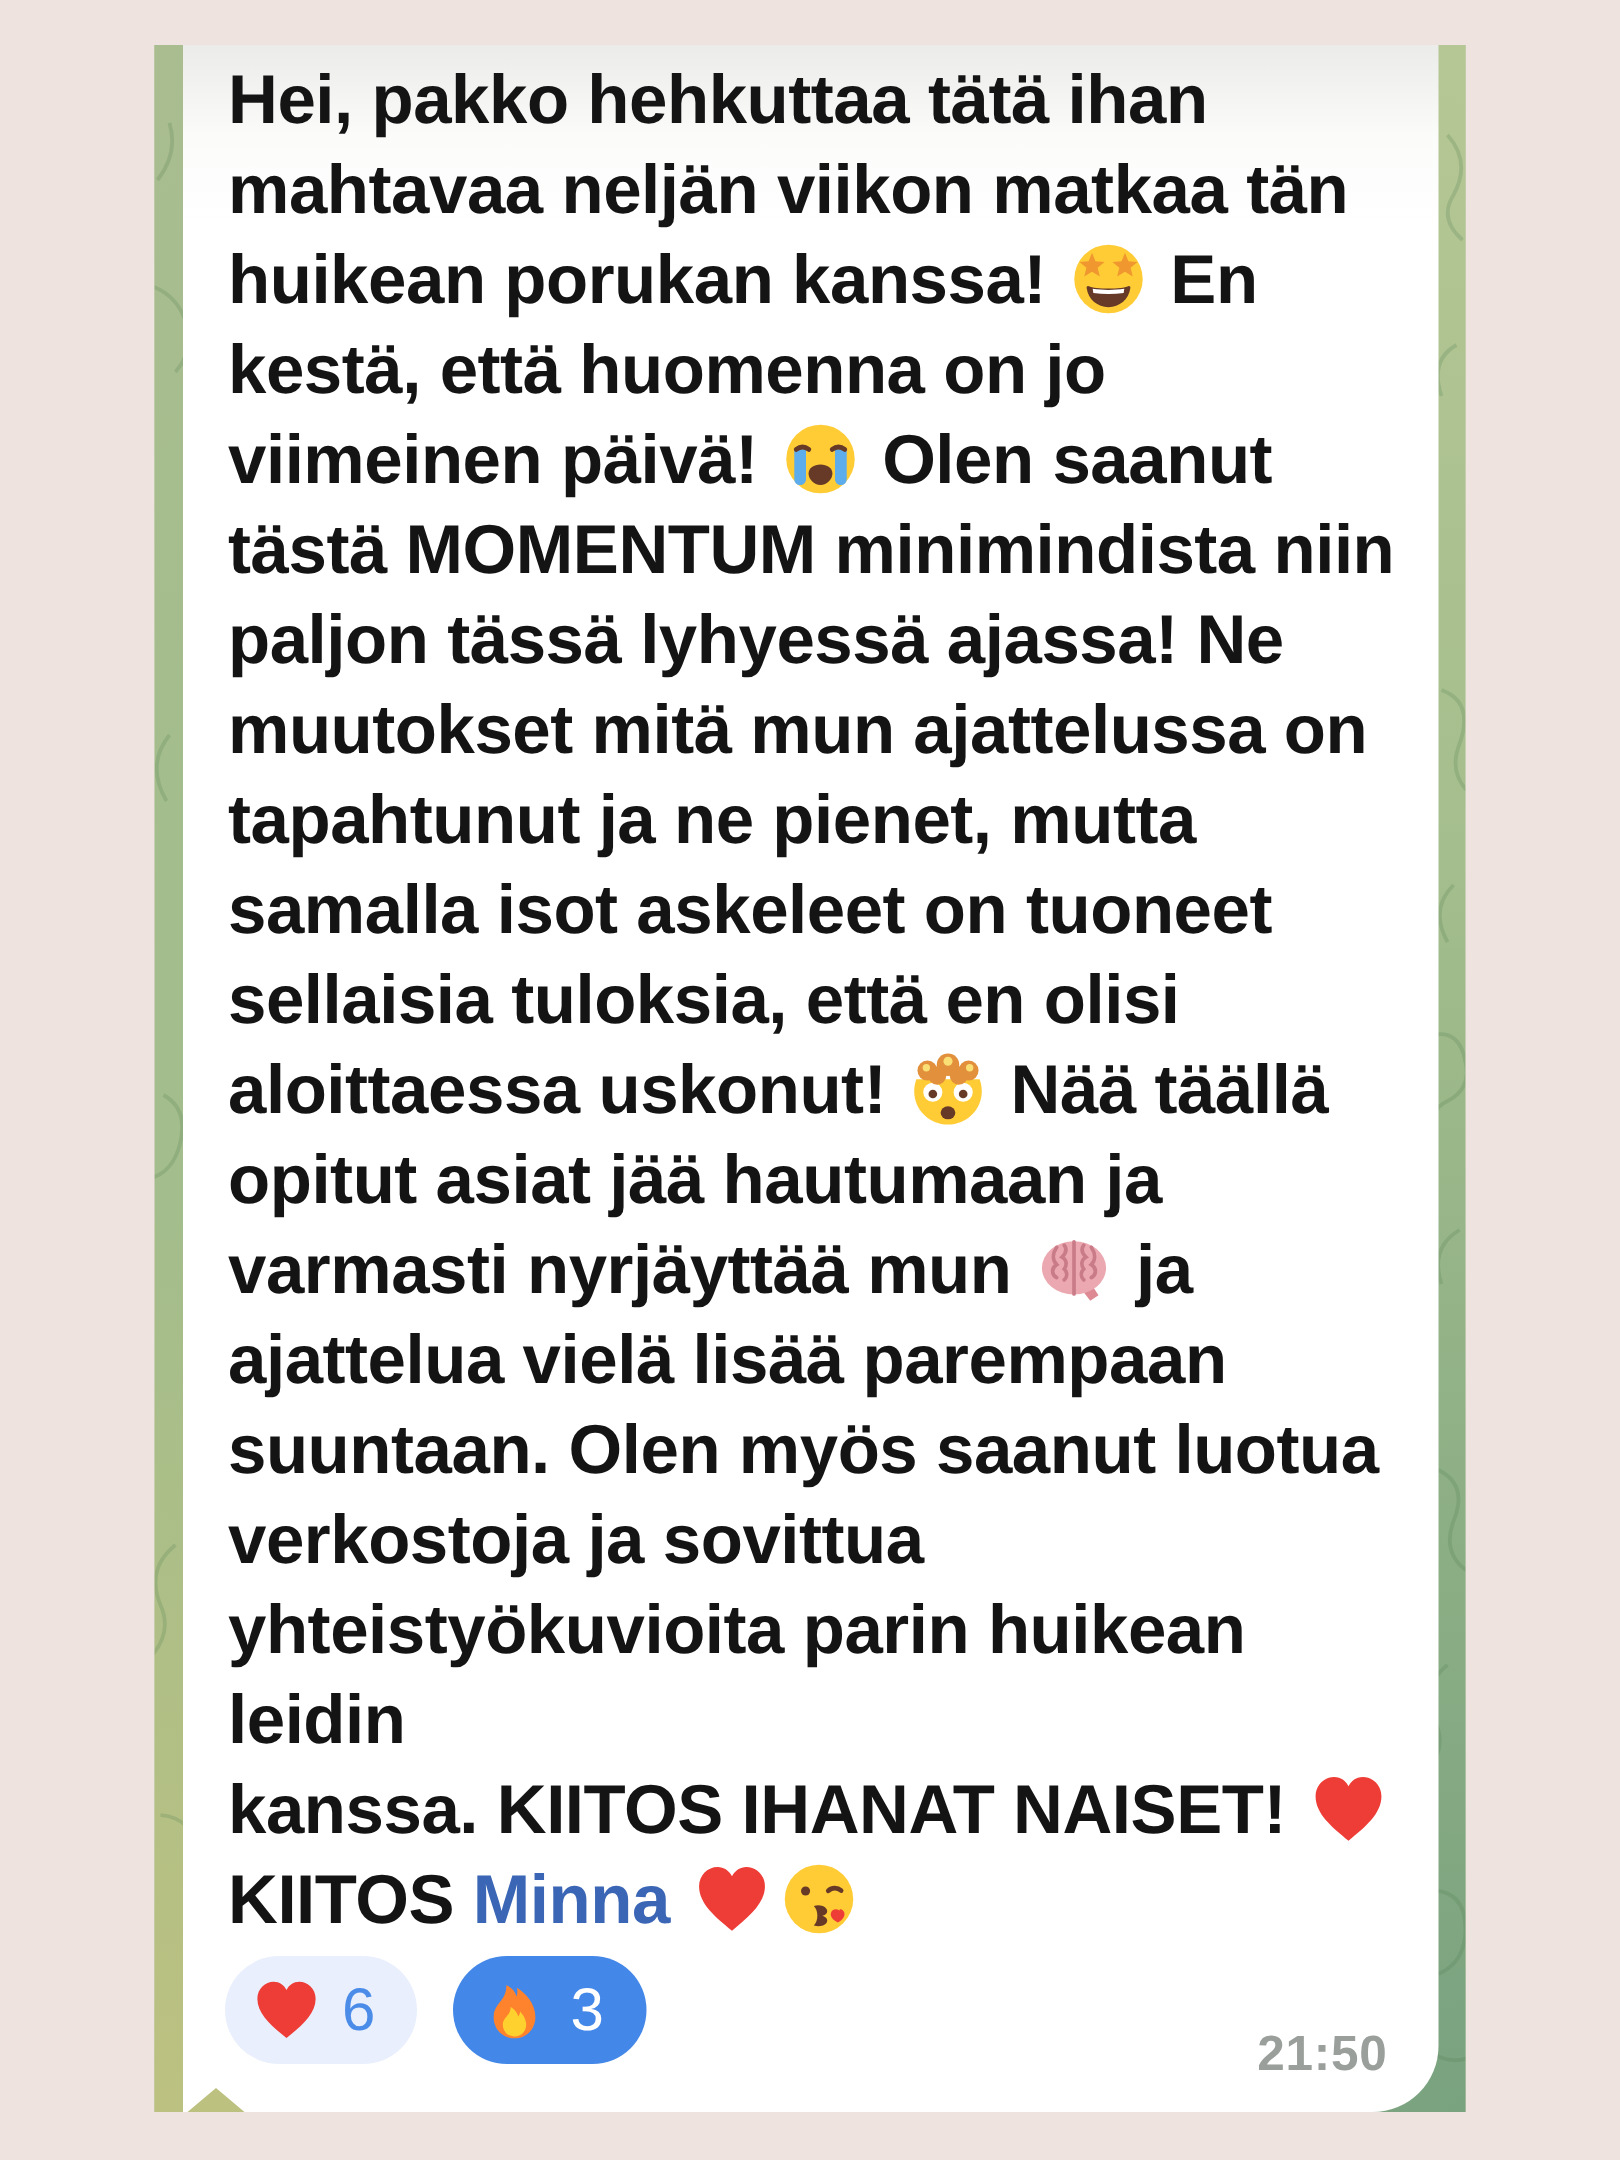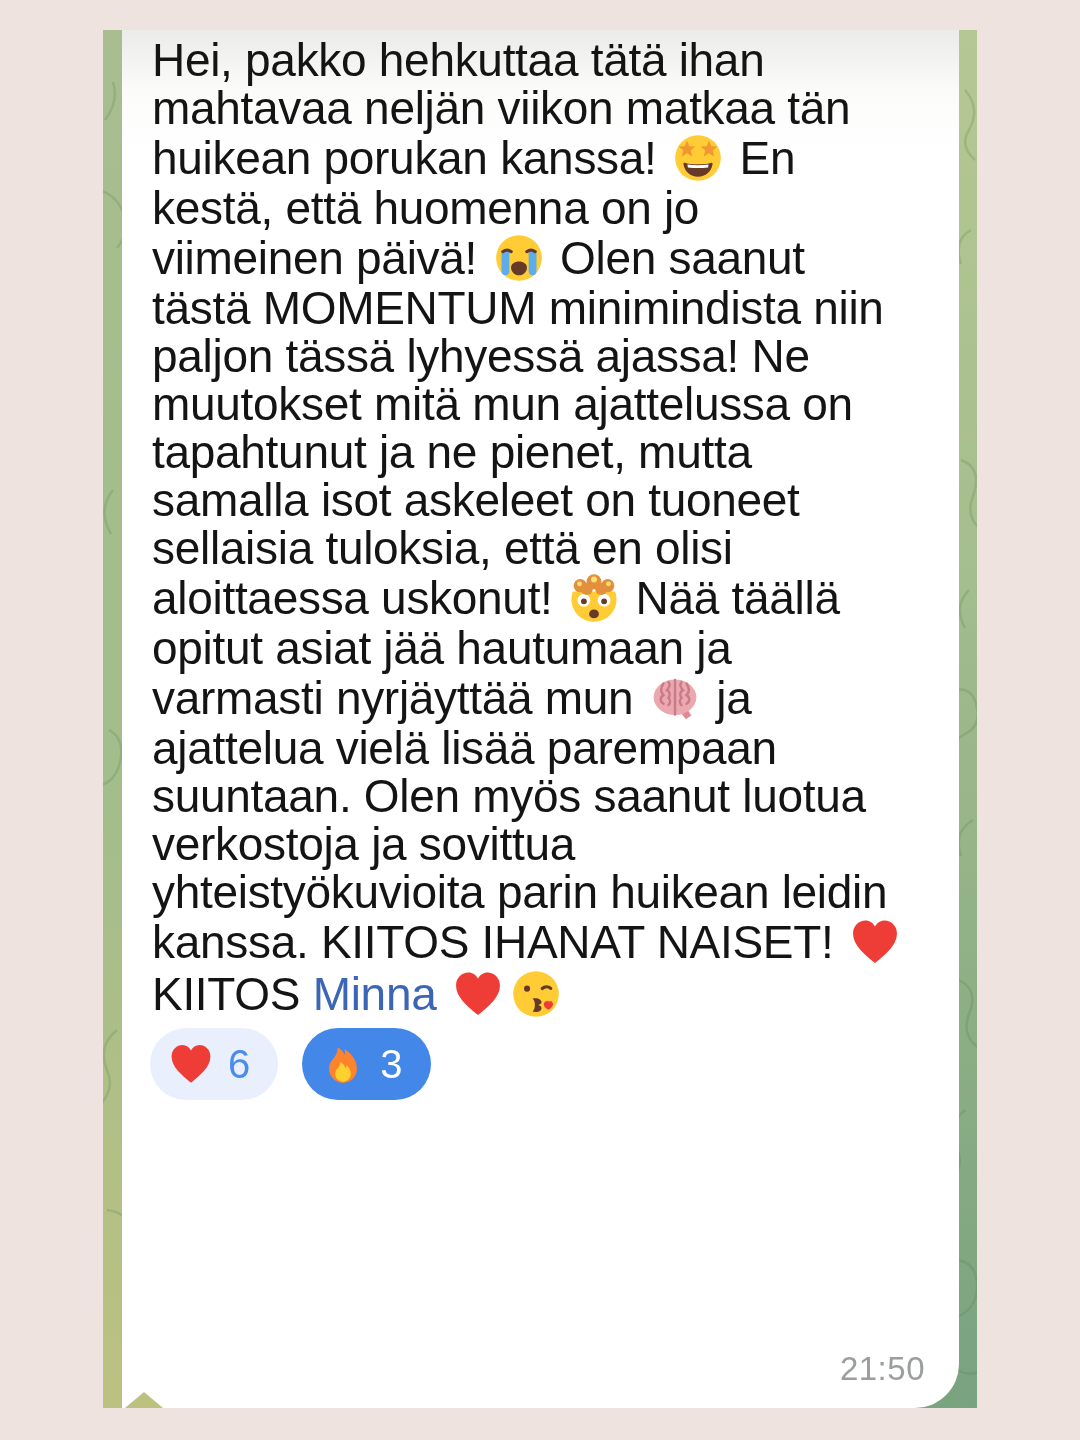--- a/index.html
+++ b/index.html
@@ -24,41 +24,41 @@
     background:linear-gradient(180deg,#ebebe9 0px,#fbfbfa 60px,var(--c-bubble,#fff) 120px);
     border-radius:0 0 44px 0;
   }
   .tail-notch{
     position:absolute;left:3px;bottom:0;width:0;height:0;
     border-left:19px solid transparent;border-right:19px solid transparent;
     border-bottom:16px solid var(--c-wallpaper-bottom-left,#bcc180);
   }
   .msg{
     padding:6px 28px 0 30px;
-    font-size:46px;line-height:48px;letter-spacing:-.3px;
+    font-size:46px;line-height:60px;letter-spacing:-.3px;
     color:var(--c-text,#141414);
-    white-space:pre-wrap;word-wrap:break-word;
+    white-space:pre-wrap;word-wrap:break-word;font-weight:bold;
   }
   .mention{color:var(--c-mention,#3b66b5);margin-top:32px;}
   .em{display:inline-block;width:52px;height:52px;vertical-align:-10px;margin:0 3px;}
   .em svg{width:100%;height:100%;display:block;}
   .reactions{margin:8px 0 0 28px;display:flex;align-items:center;}
   .pill{
     display:inline-flex;align-items:center;gap:14px;
     height:72px;border-radius:36px;padding:0 28px 0 18px;margin-right:24px;
     background:var(--c-reaction-pill-bg,#e9effc);border:none;cursor:pointer;
     font-family:inherit;
   }
   .pill .count{font-size:40px;font-weight:500;color:var(--c-reaction-pill-count,#4b8ce9);}
   .pill.selected{background:var(--c-reaction-pill-selected-bg,#4387e8);}
   .pill.selected .count{color:var(--c-reaction-pill-selected-count,#fff);}
   .pill .em{width:46px;height:46px;vertical-align:middle;margin:0;}
   .time{
     position:absolute;right:34px;bottom:20px;
-    font-size:33px;color:var(--c-timestamp,#9a9f9b);letter-spacing:.5px;
+    font-size:33px;color:var(--c-timestamp,#9a9f9b);letter-spacing:.5px;font-weight:bold;
   }
 </style>
 </head>
 <body style="--c-frame: #efe3df; --c-wallpaper-top-left: #a9bd90; --c-wallpaper-top-right: #b5c794; --c-wallpaper-bottom-left: #bcc180; --c-wallpaper-bottom-right: #79a27f; --c-wallpaper-base: #a3bd8c; --c-bubble: #ffffff; --c-text: #141414; --c-mention: #3b66b5; --c-timestamp: #9a9f9b; --c-reaction-pill-bg: #e9effc; --c-reaction-pill-count: #4b8ce9; --c-reaction-pill-selected-bg: #4387e8; --c-reaction-pill-selected-count: #ffffff;">
 
 <div class="shot">
   <svg class="doodles" viewBox="0 0 874 1378" preserveAspectRatio="none" fill="none" stroke="#4f7c4e" stroke-width="2.5">
     <path d="M2 90 q14 -18 8 -38 M-4 160 q20 6 26 28 q4 16 -8 30"></path>
     <path d="M10 460 q-16 20 -2 44 M6 700 q18 10 10 36 q-6 18 -22 20"></path>
     <path d="M14 1000 q-20 16 -10 40 q8 18 -6 34 M4 1180 q22 2 26 26"></path>

